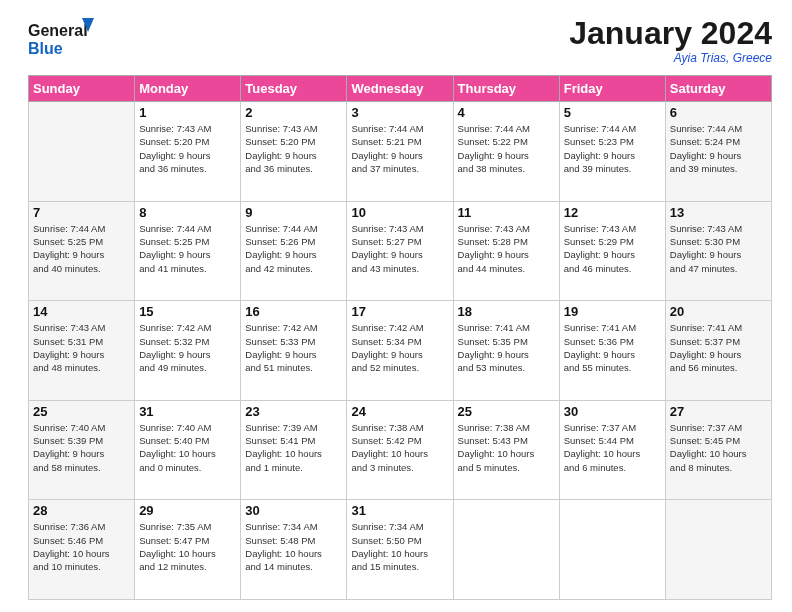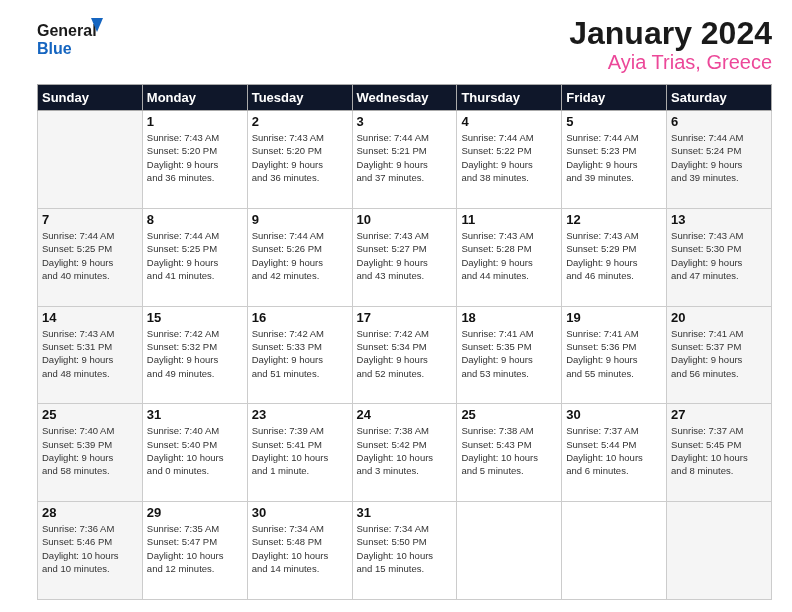--- a/index.html
+++ b/index.html
@@ -6,52 +6,53 @@
     body {
       width: 792px;
       height: 612px;
       background: #fff;
       font-family: Arial, sans-serif;
       overflow: hidden;
     }
     .page {
       width: 792px;
       height: 612px;
-      padding: 16px 20px 12px 37px;
+      padding: 16px 20px 12px 28px;
       display: flex;
       flex-direction: column;
     }
     .header {
       display: flex;
       justify-content: space-between;
       align-items: flex-start;
       margin-bottom: 10px;
     }
     .title-block {
       text-align: right;
     }
     .title-block h1 {
       font-size: 32px;
       font-weight: bold;
       color: #1a1a1a;
       line-height: 1.1;
     }
     .title-block h2 {
-      font-size: 20px;
+      font-size: 12px;
       font-weight: normal;
-      color: #ec4899;
+      color: #1d4ed8;
+      font-style: italic;
     }
     .calendar {
       width: 100%;
       border-collapse: collapse;
       flex: 1;
       table-layout: fixed;
     }
     .calendar thead tr th {
-      background-color: #0f172a;
+      background-color: #ec4899;
       color: #fff;
       font-size: 13px;
       font-weight: bold;
       padding: 5px 4px;
       text-align: left;
       border: 1px solid #aaa;
     }
     .calendar tbody tr td {
       border: 1px solid #ccc;
       vertical-align: top;

